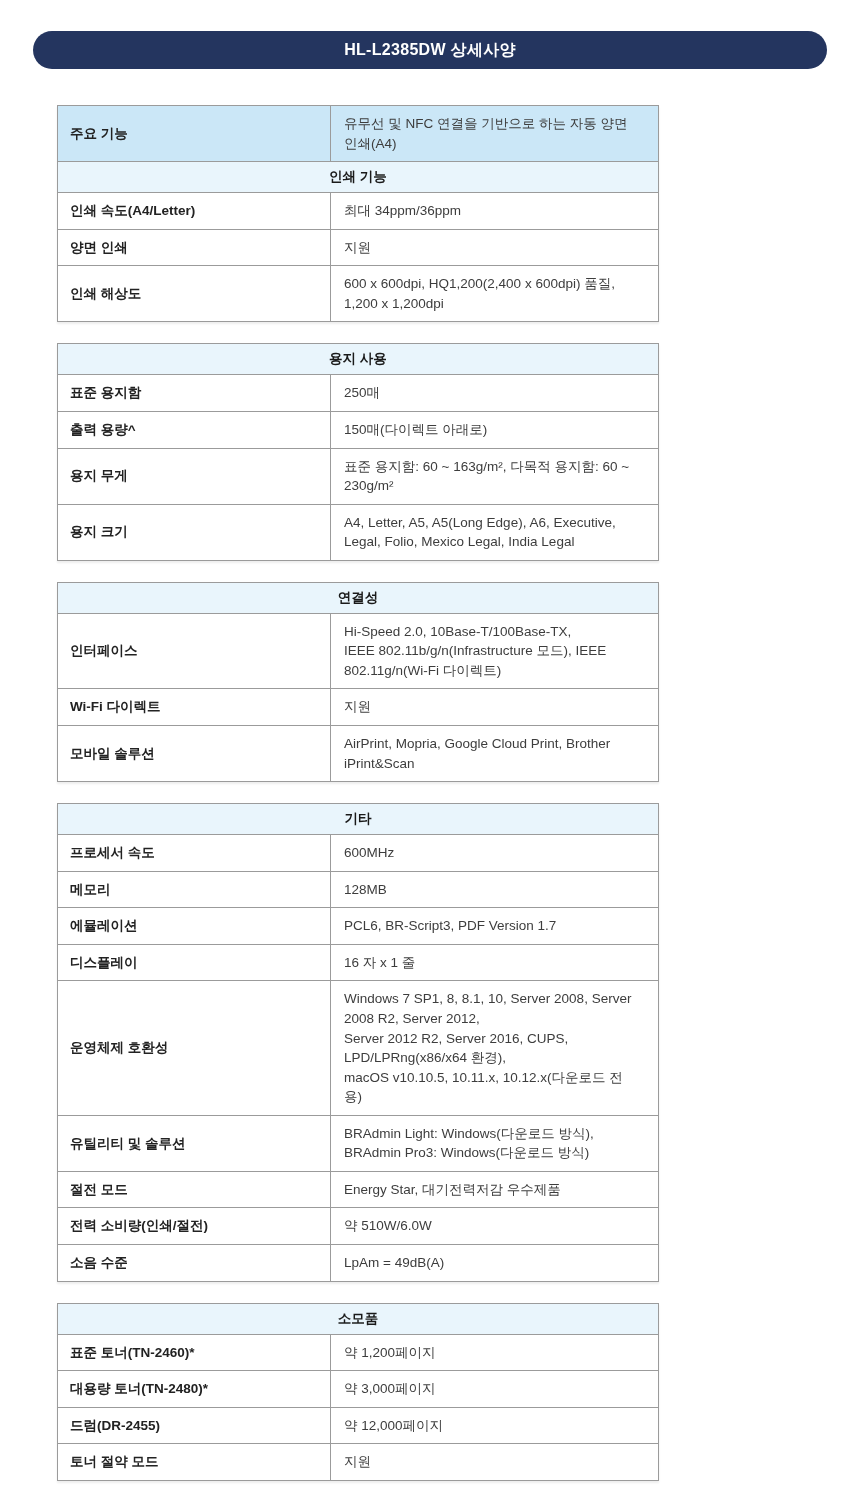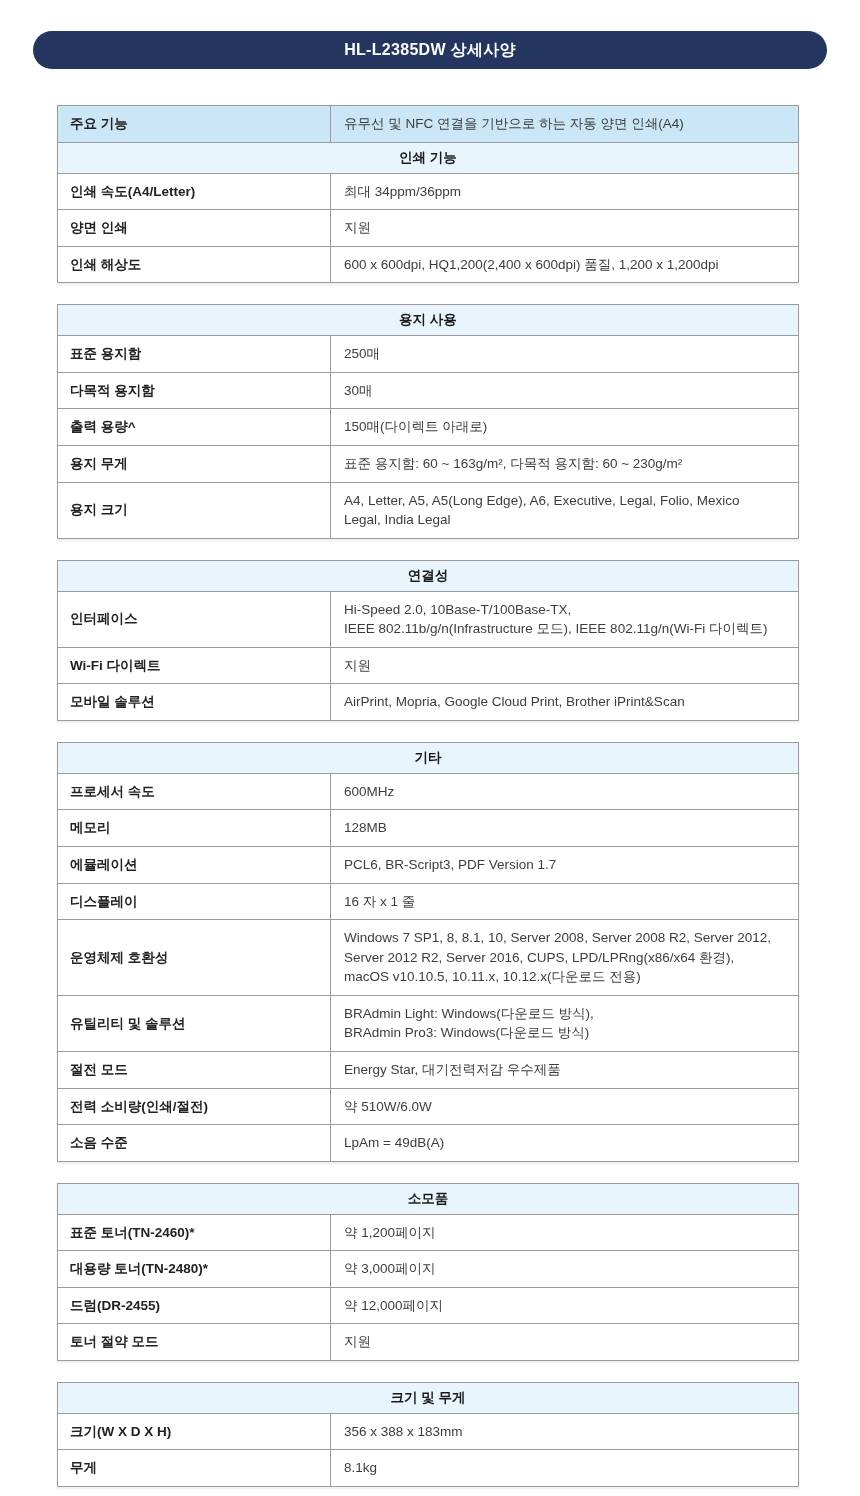--- a/index.html
+++ b/index.html
@@ -9,21 +9,21 @@
     position: relative; overflow: hidden;
   }
   .title-bar {
     margin: 31px 33px 0 33px; height: 38px;
     background: #24355f; border-radius: 19px;
     color: #ffffff; font-size: 16px; font-weight: bold;
     text-align: center; line-height: 38px; letter-spacing: 0.3px;
   }
   .content { margin: 36px 61px 0 57px; }
   table.spec {
-    width: 742px; border-collapse: collapse; margin-bottom: 21px;
+    width: 602px; border-collapse: collapse; margin-bottom: 21px;
     box-shadow: 0 2px 2px rgba(0,0,0,0.07);
   }
   table.spec td { border: 1px solid #9b9b9b; font-size: 13.5px; vertical-align: middle; }
   td.sec {
     background: #e9f5fc; text-align: center; font-weight: bold;
     color: #1a1a1a; padding: 6px 5px; font-size: 14px;
   }
   td.label {
     width: 250px; font-weight: bold; color: #222222;
     padding: 8px 10px 8px 12px; line-height: 1.3;
@@ -65,24 +65,20 @@
         </tbody>
       </table>
       <table class="spec">
         <tbody>
           <tr>
             <td class="sec" colspan="2">용지 사용</td>
           </tr>
           <tr>
             <td class="label">표준 용지함</td>
             <td class="value">250매</td>
-          </tr>
-          <tr>
-            <td class="label">다목적 용지함</td>
-            <td class="value">30매</td>
           </tr>
           <tr>
             <td class="label">출력 용량^</td>
             <td class="value">150매(다이렉트 아래로)</td>
           </tr>
           <tr>
             <td class="label">용지 무게</td>
             <td class="value">표준 용지함: 60 ~ 163g/m², 다목적 용지함: 60 ~ 230g/m²</td>
           </tr>
           <tr>

